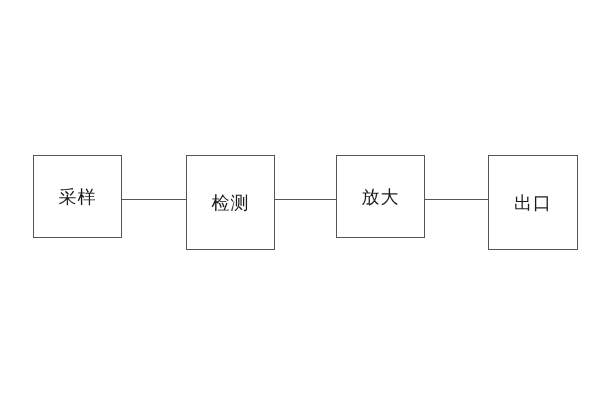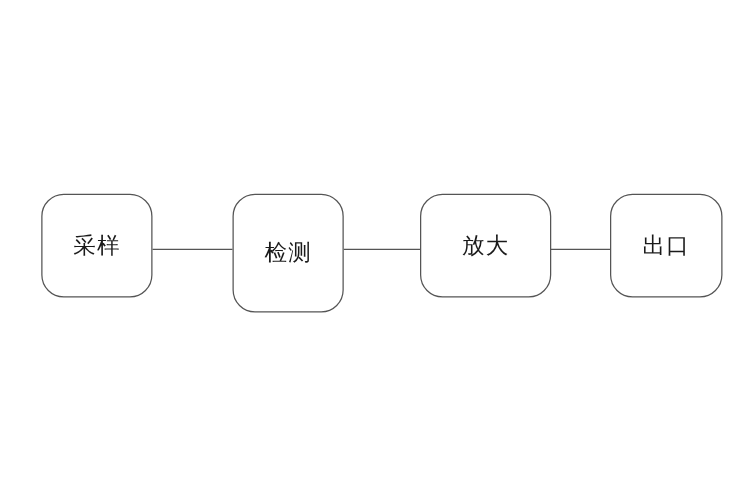--- a/index.html
+++ b/index.html
@@ -17,21 +17,21 @@
     position: relative;
     width: 600px;
     height: 400px;
     background: #ffffff;
   }
   .flow-node {
     position: absolute;
     box-sizing: border-box;
     background: #ffffff;
     border: 1.5px solid #555555;
-    border-radius: 18px;
+    border-radius: 0;
     display: flex;
     align-items: center;
     justify-content: center;
   }
   .flow-node-label {
     font-size: 18px;
     line-height: 1;
     color: #1a1a1a;
     letter-spacing: 1px;
     white-space: nowrap;
@@ -53,21 +53,21 @@
   <div class="flow-connector" style="left:425px; top:199px; width:63px;"></div>
 
   <div class="flow-node" style="left:33px; top:155px; width:89px; height:83px;">
     <span class="flow-node-label">采样</span>
   </div>
 
   <div class="flow-node" style="left:186px; top:155px; width:89px; height:95px;">
     <span class="flow-node-label">检测</span>
   </div>
 
-  <div class="flow-node" style="left:336px; top:155px; width:105px; height:83px;">
+  <div class="flow-node" style="left:336px; top:155px; width:89px; height:83px;">
     <span class="flow-node-label">放大</span>
   </div>
 
-  <div class="flow-node" style="left:488px; top:155px; width:90px; height:83px;">
+  <div class="flow-node" style="left:488px; top:155px; width:90px; height:95px;">
     <span class="flow-node-label">出口</span>
   </div>
 
 </div>
 
 </body></html>

